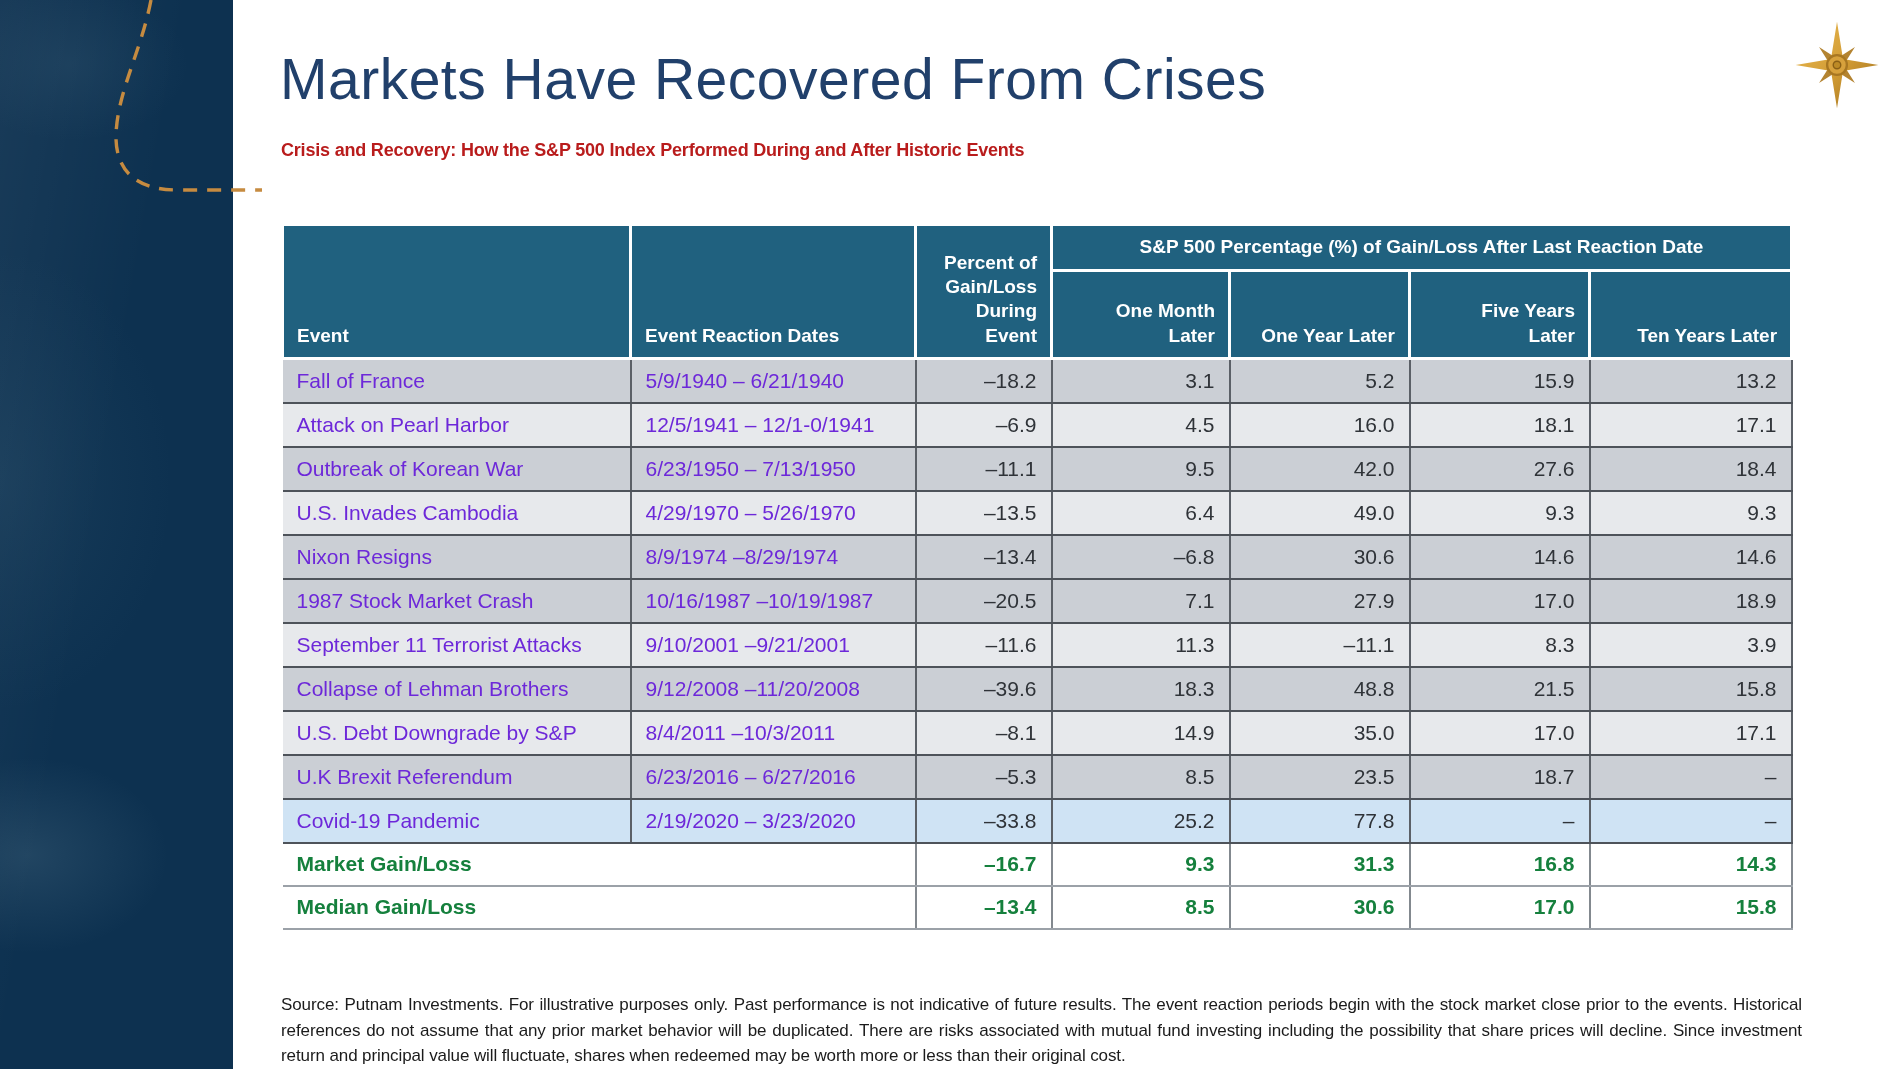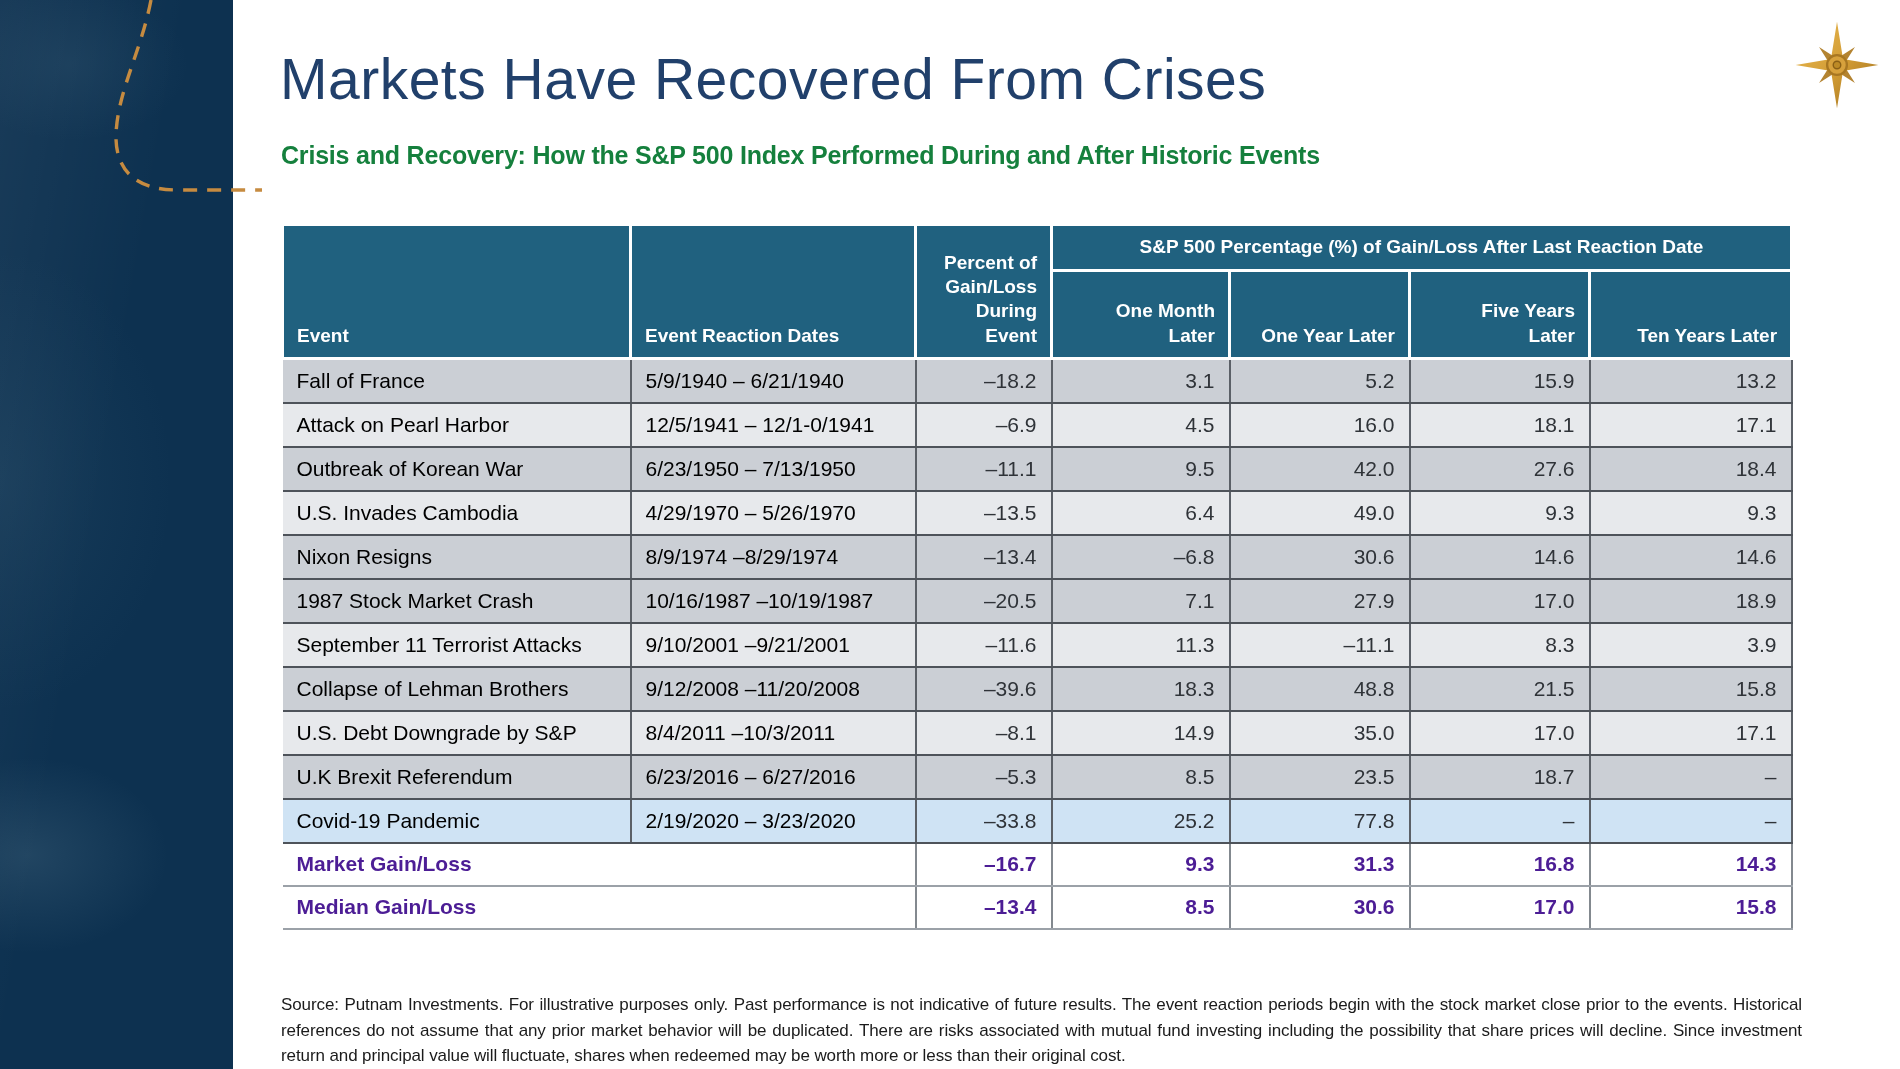--- a/index.html
+++ b/index.html
@@ -24,21 +24,21 @@
   
   .compass{position:absolute;left:1790px;top:18px;width:94px;height:94px;}
   
   .page-title{
     position:absolute;left:280px;top:50px;
     font-size:57px;font-weight:400;letter-spacing:.5px;color:#21406b;line-height:1.05;
     white-space:nowrap;
   }
   .subtitle{
     position:absolute;left:281px;top:140px;
-    font-size:25px;font-weight:700;letter-spacing:-.2px;color:#15803d;line-height:1.2;
+    font-size:18px;font-weight:700;letter-spacing:-.2px;color:#b91c1c;line-height:1.2;
     white-space:nowrap;
   }
   
   .table-wrap{position:absolute;left:281px;top:223px;width:1509px;}
   table{border-collapse:collapse;table-layout:fixed;width:1509px;}
   thead th{
     background:#20617f;color:#ffffff;
     font-size:19px;font-weight:700;line-height:1.28;
     border:3px solid #ffffff;
     vertical-align:bottom;text-align:left;
@@ -51,29 +51,29 @@
   th.h-during,tr.hrow2 th{text-align:right;padding-right:13px;}
   tbody tr{height:44px;}
   tbody td{
     font-size:21px;color:#33363b;line-height:1.2;
     padding:6px 14px;
     border-bottom:2px solid #4e535a;
     overflow:hidden;white-space:nowrap;
   }
   tbody.data td + td{border-left:2px solid #5b6067;}
   tbody.data td:last-child{border-right:2px solid #5b6067;padding-left:33px;}
-  td.ce,td.cd{text-align:left;color:#000000;}
+  td.ce,td.cd{text-align:left;color:#6d28d9;}
   td.cn{text-align:right;color:#2f3338;}
   tr.shade-a td{background:#cbcfd5;}
   tr.shade-b td{background:#e7e9ec;}
   tr.shade-covid td{background:#cfe3f4;}
   
   tbody.summary tr{height:43px;}
   tbody.summary td{
-    background:#ffffff;font-weight:700;color:#4c1d95;
+    background:#ffffff;font-weight:700;color:#15803d;
     border-bottom:2px solid #9ba1a8;
   }
   tbody.summary td + td{border-left:2px solid #83898f;}
   tbody.summary td:last-child{border-right:2px solid #83898f;border-radius:6px;}
   tbody.summary td.s-label{text-align:left;}
   
   .source-note{
     position:absolute;left:281px;top:992px;width:1521px;
     font-size:17px;line-height:1.5;color:#1b1b1b;text-align:justify;
     letter-spacing:-.1px;

